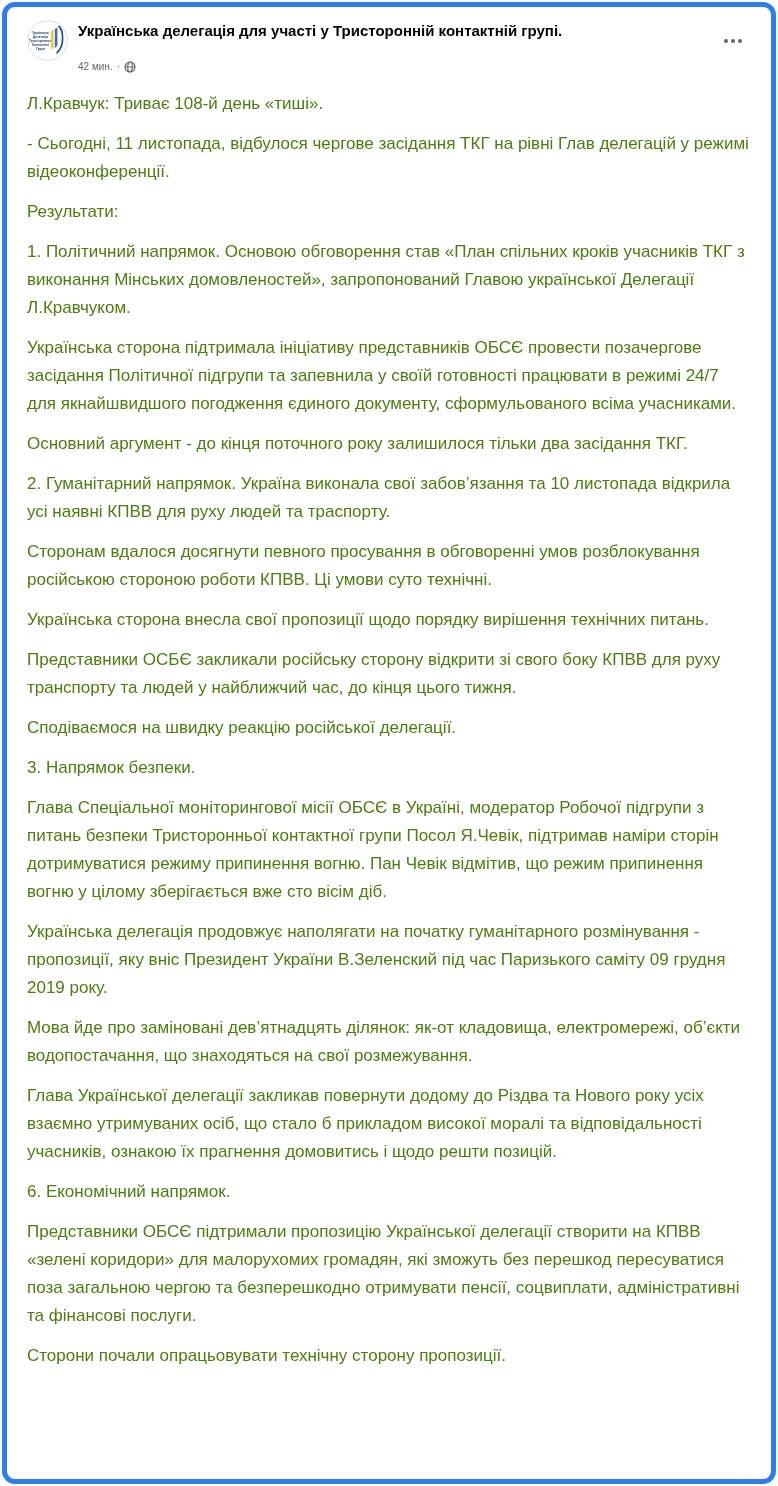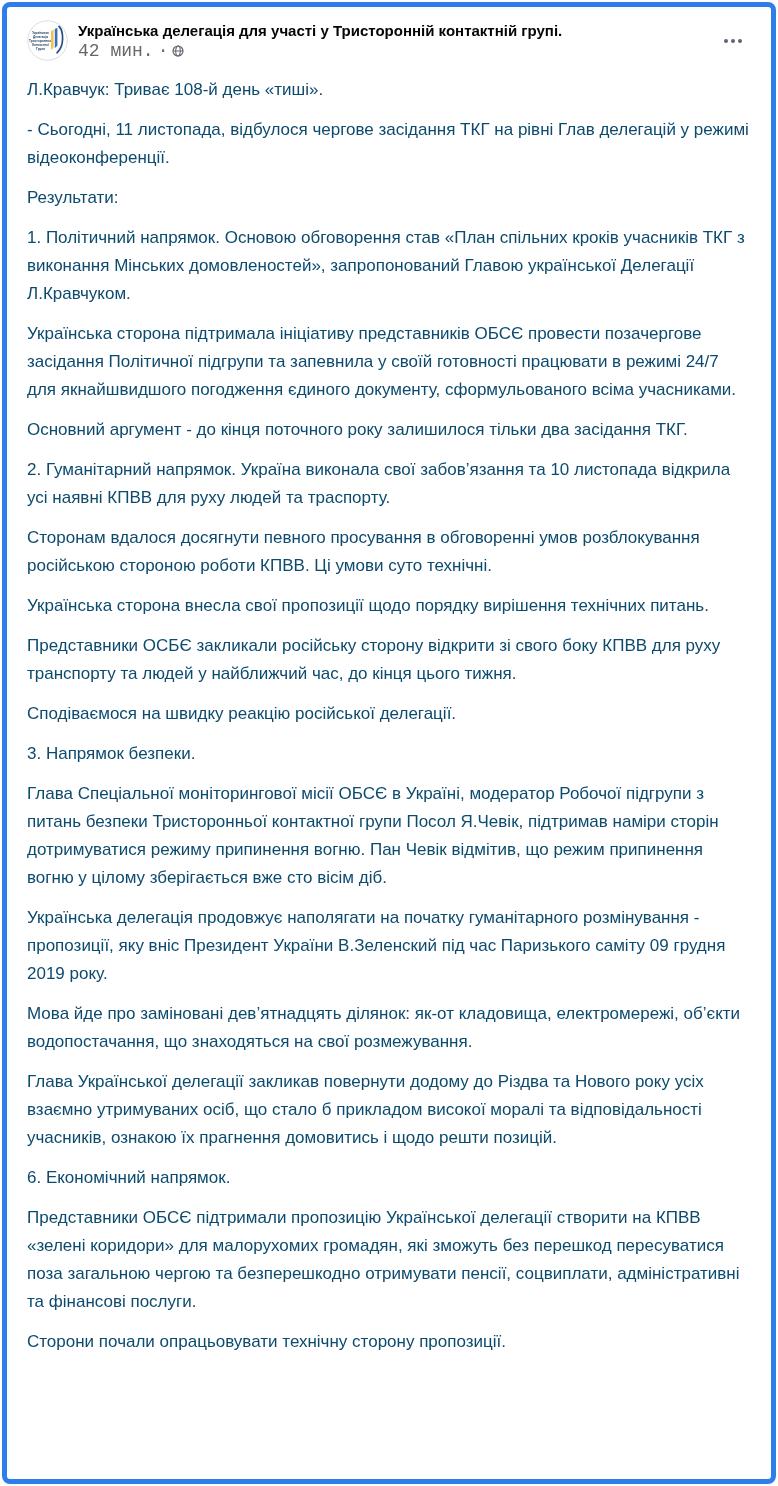--- a/index.html
+++ b/index.html
@@ -4,54 +4,54 @@
 <style>
   * { margin: 0; padding: 0; box-sizing: border-box; }
   html, body {
     width: 778px; height: 1486px; overflow: hidden;
     background: #ffffff;
     font-family: "Liberation Sans", "DejaVu Sans", sans-serif;
   }
   .frame {
     position: absolute; left: 2px; top: 2px; right: 2px; bottom: 2px;
     border: 5px solid #2d7ee9;
-    border-radius: 8px;
+    border-radius: 13px;
     background: #ffffff;
     overflow: hidden;
   }
   .card { padding: 13px 20px 10px 20px; }
 
   
   .post-header { display: flex; align-items: flex-start; }
   .avatar-wrap {
     width: 41px; height: 41px; flex: 0 0 41px;
     border-radius: 50%; overflow: hidden; cursor: pointer;
   }
   .header-text { margin-left: 10px; flex: 1 1 auto; padding-top: 1px; }
   .page-name {
     font-size: 15px; font-weight: bold; color: #050505;
     line-height: 20px; cursor: pointer;
   }
   .meta-row {
     display: flex; align-items: center; gap: 4px;
-    margin-top: 2px;
-    font-size: 18px; color: #65676b; line-height: 16px; font-family: Liberation Mono, monospace;
+    margin-top: 18px;
+    font-size: 10px; color: #65676b; line-height: 16px;
   }
   .meta-row .timestamp { cursor: pointer; }
   .more-btn {
     flex: 0 0 auto; display: flex; align-items: center; justify-content: center;
     gap: 2.5px; width: 36px; height: 30px; margin-top: 6px;
     background: transparent; border: none; cursor: pointer; border-radius: 6px;
   }
   .more-btn .dot { width: 4.5px; height: 4.5px; border-radius: 50%; background: #5f6673; }
 
   
   .post-body { margin-top: 15px; }
   .post-body p {
-    font-size: 17px; line-height: 28px; color: #0c4a6e;
+    font-size: 17px; line-height: 28px; color: #4d7c0f;
     margin-bottom: 12px;
     white-space: pre-wrap;
   }
 </style>
 </head>
 <body>
 
 <div class="frame">
   <div class="card">
 

